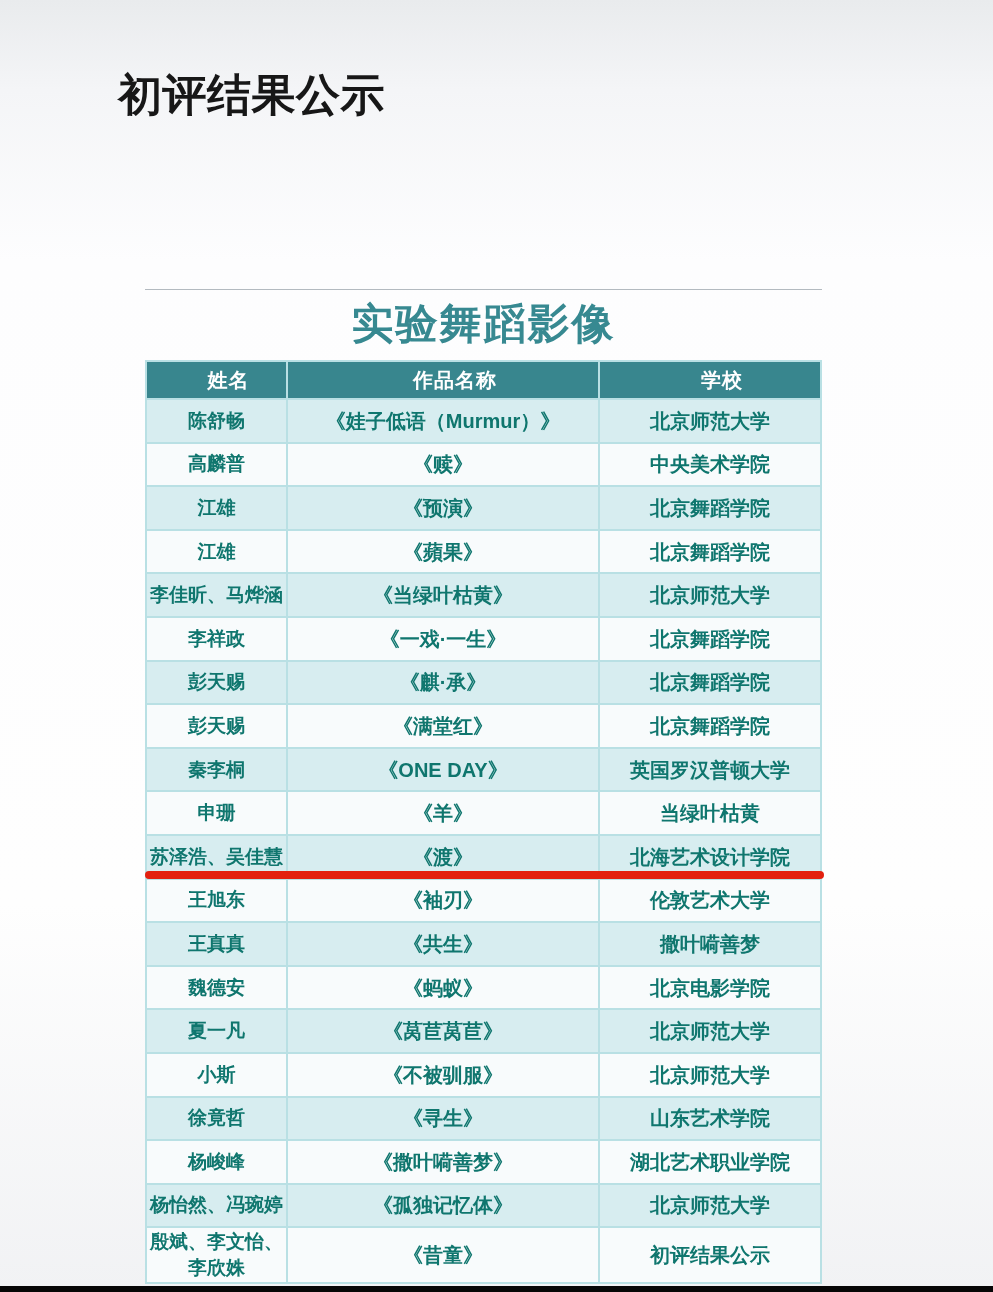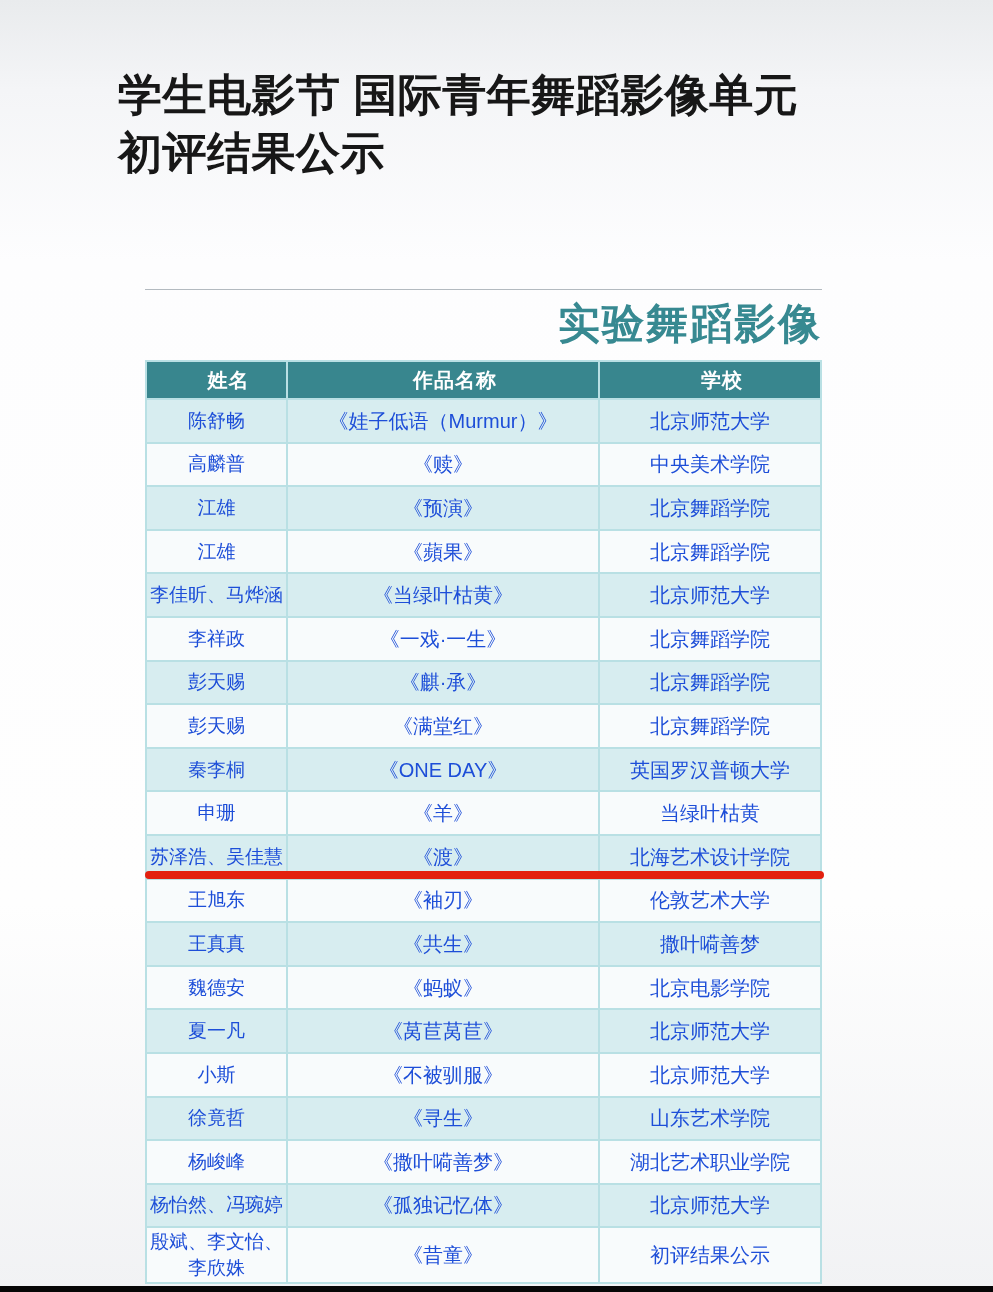--- a/index.html
+++ b/index.html
@@ -35,21 +35,21 @@
     width: 677px;
     height: 1px;
     background: #b3bac0;
   }
   .section-title {
     position: absolute;
     left: 145px;
     top: 298px;
     width: 677px;
     margin: 0;
-    text-align: right;
+    text-align: center;
     font-size: 42px;
     line-height: 52px;
     font-weight: 700;
     color: #378991;
     letter-spacing: 2px;
   }
   table.entries-table {
     position: absolute;
     left: 145px;
     top: 360px;
@@ -75,23 +75,24 @@
     background: #38868e;
     color: #ffffff;
     font-size: 20px;
     font-weight: 700;
     letter-spacing: 1px;
     padding-left: 26px;
   }
   .entries-table tbody td {
     height: 43.6px;
     background: #f8fbfc;
-    color: #1d4ed8;
+    color: #0f766e;
     font-size: 20px;
     line-height: 26px;
+    font-weight: bold;
   }
   .entries-table tbody td:first-child { font-size: 19px; }
   .entries-table tbody tr:nth-child(odd) td { background: #d7edf0; }
   .highlight-line {
     position: absolute;
     left: 145px;
     top: 869px;
     width: 679px;
     height: 8px;
     border-radius: 4px;
@@ -105,21 +106,20 @@
     height: 6px;
     background: #060606;
   }
 </style>
 </head>
 <body>
 
 <div class="canvas">
 
   <h1 class="page-title">
-    <span class="title-line">学生电影节 国际青年舞蹈影像单元</span>
     <span class="title-line">初评结果公示</span>
   </h1>
 
   <div class="divider"></div>
 
   <h2 class="section-title">实验舞蹈影像</h2>
 
   <table class="entries-table">
     <colgroup>
       <col style="width:143px">

